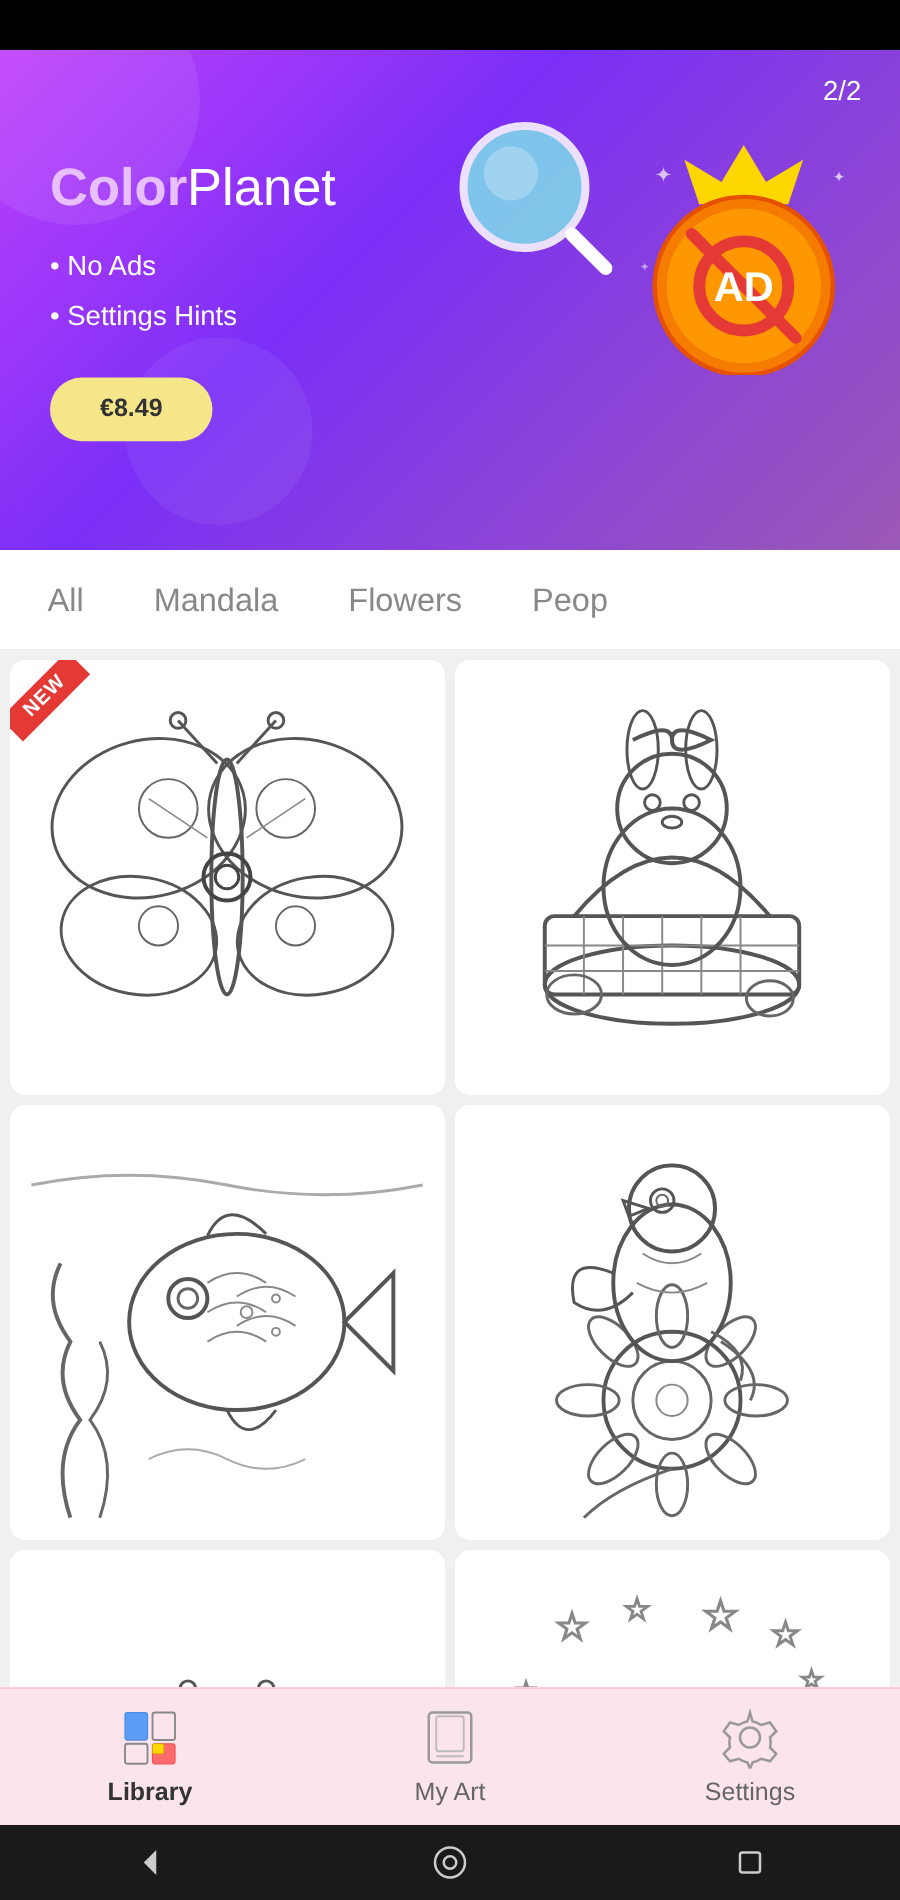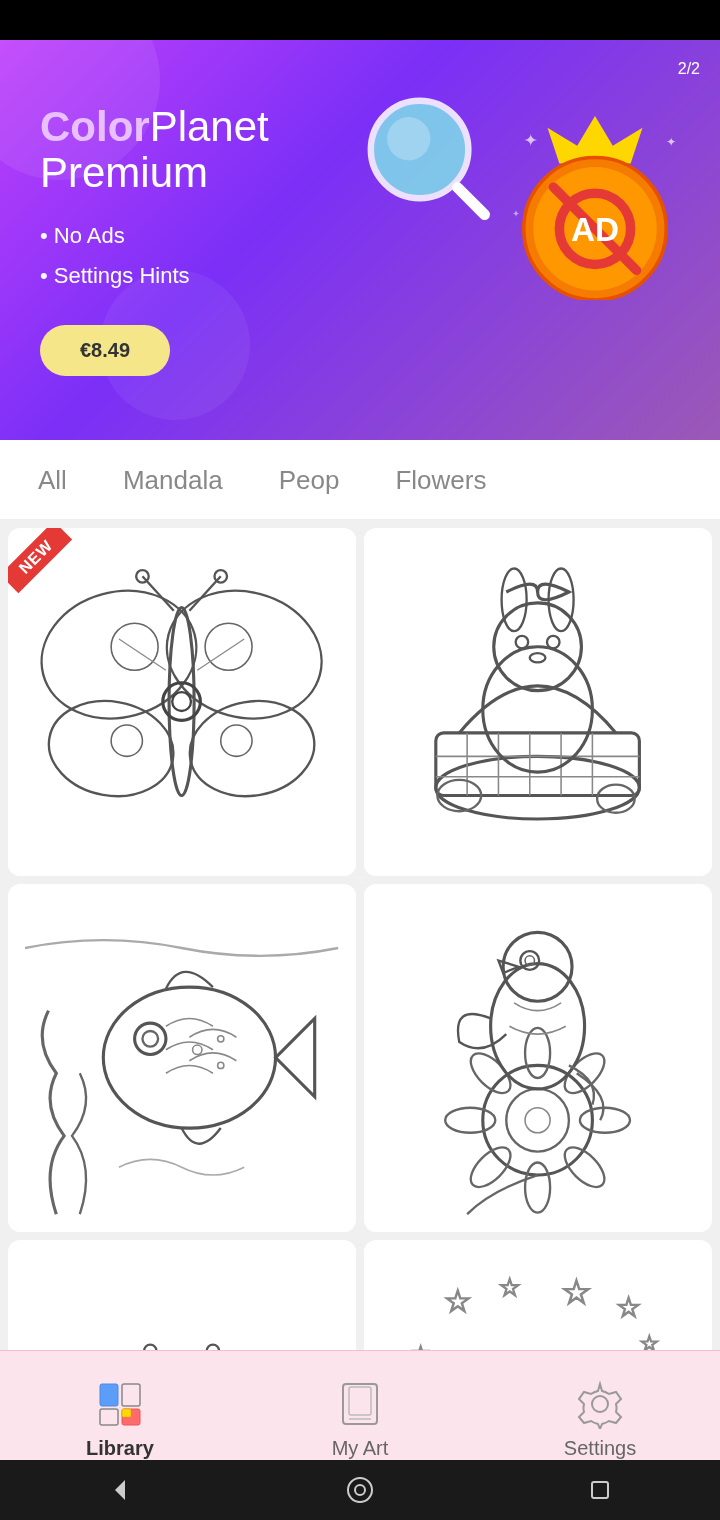--- a/index.html
+++ b/index.html
@@ -81,23 +81,23 @@
       border-radius: 50px;
       display: inline-block;
       padding: 14px 40px;
       font-size: 20px;
       font-weight: 700;
       color: #333;
     }
     .banner-counter {
       position: absolute;
       top: 20px;
-      right: 20px;
+      right: 31px;
       color: white;
-      font-size: 16px;
+      font-size: 22px;
       font-weight: 500;
       z-index: 3;
     }
 
     
     .magnifier {
       position: absolute;
       right: 180px;
       top: 60px;
       width: 120px;
@@ -193,21 +193,21 @@
 
     
     .bottom-nav {
       position: fixed;
       bottom: 60px;
       left: 0;
       width: 720px;
       height: 110px;
       background: #fce4ec;
       display: flex;
-      align-items: flex-end;
+      align-items: center;
       justify-content: space-around;
       border-top: 1px solid #f8bbd0;
     }
     .nav-item {
       display: flex;
       flex-direction: column;
       align-items: center;
       gap: 8px;
       cursor: pointer;
       flex: 1;
@@ -251,21 +251,20 @@
   </style>
 </head>
 <body>
 
 <div class="status-bar"></div>
 
 <div class="banner">
   <div class="banner-text">
     <div class="banner-logo">
       <span style="color:#e8c0ff;">Color</span><span class="bold">Planet</span><br>
-      <span class="bold">Premium</span>
     </div>
     <div class="banner-features">
       <div>• No Ads</div>
       <div>• Settings Hints</div>
     </div>
     <div class="banner-price">€8.49</div>
   </div>
 
   <div class="banner-counter">2/2</div>
 
@@ -294,24 +293,24 @@
 </div>
 
 <div class="category-tabs">
   <div class="tab-item">
     <span>All</span>
   </div>
   <div class="tab-item">
     <span>Mandala</span>
   </div>
   <div class="tab-item">
+    <span>Flowers</span>
+  </div>
+  <div class="tab-item">
     <span>Peop</span>
-  </div>
-  <div class="tab-item">
-    <span>Flowers</span>
   </div>
 </div>
 
 <div class="grid-container">
 
   <div class="grid-item">
     <div class="new-badge"></div>
     <svg viewBox="0 0 200 200" class="coloring-svg">
 
       <ellipse cx="100" cy="100" rx="8" ry="60" fill="none" stroke="#555" stroke-width="2"></ellipse>

